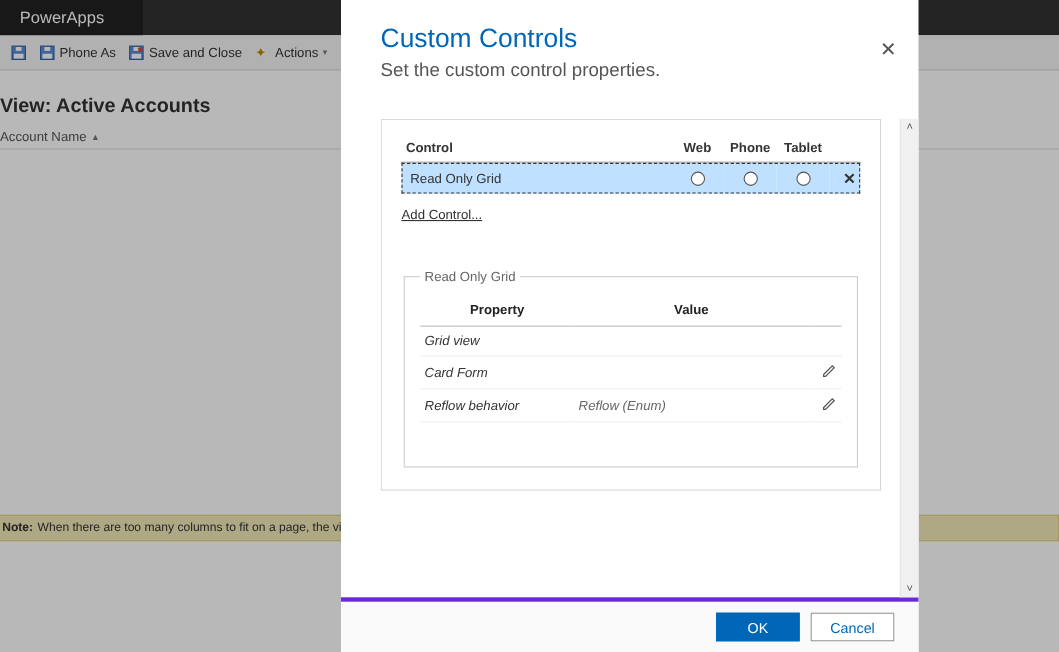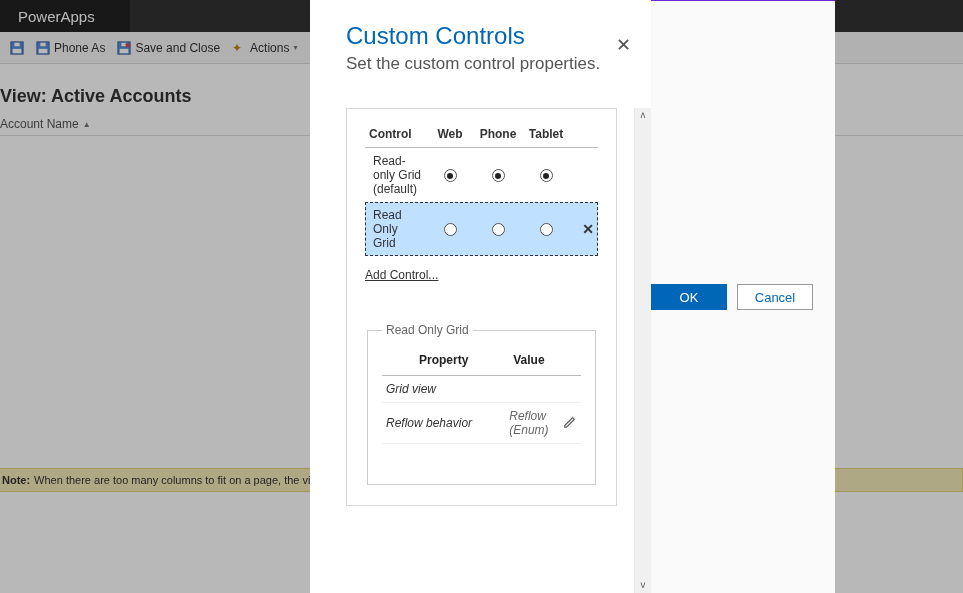--- a/index.html
+++ b/index.html
@@ -19,21 +19,21 @@
   .gridhead span { display: inline-flex; align-items: center; gap: 4px; }
   .tri { font-size: 8px; color: #777; }
 
   .notice { position: absolute; top: 468px; left: 0; right: 0; height: 24px; background: #f2eab8; border: 1px solid #e0d37a; font-size: 11px; color: #333; display: flex; align-items: center; padding-left: 2px; border-left: none; }
   .notice b { font-weight: 600; margin-right: 4px; }
 
   
   .overlay { position: absolute; inset: 0; background: rgba(0,0,0,0.28); }
 
   
-  .dialog { position: absolute; top: 0; left: 310px; width: 525px; height: 593px; background: #fff; display: flex; flex-direction: row; }
+  .dialog { position: absolute; top: 0; left: 310px; width: 525px; height: 593px; background: #fff; display: flex; flex-direction: column; }
   .dlg-body { flex: 1; position: relative; }
   .dlg-head { padding: 22px 36px 0 36px; }
   .dlg-title { font-size: 24px; color: #0067b8; font-weight: 400; }
   .dlg-sub { font-size: 17px; color: #555; margin-top: 4px; }
   .dlg-close { position: absolute; top: 34px; right: 20px; font-size: 18px; color: #555; cursor: pointer; }
 
   .scrollarea { position: absolute; top: 108px; left: 36px; right: 16px; bottom: 0; overflow: hidden; }
   .scrollbar { position: absolute; top: 108px; right: 0; width: 17px; bottom: 0; background: #f0f0f0; border-left: 1px solid #e5e5e5; display: flex; flex-direction: column; justify-content: space-between; align-items: center; }
   .scrollbar .arrow { font-size: 10px; color: #555; padding: 2px 0; cursor: pointer; }
 
@@ -54,21 +54,21 @@
   fieldset.props { border: 1px solid #ccc; margin-top: 40px; padding: 10px 14px 40px 14px; }
   fieldset.props legend { font-size: 12px; color: #666; padding: 0 4px; }
   .ptable { width: 100%; border-collapse: collapse; font-size: 12px; }
   .ptable th { text-align: center; font-weight: 700; padding: 6px 4px 8px 4px; border-bottom: 1px solid #bbb; color: #222; }
   .ptable td { padding: 6px 4px; border-bottom: 1px solid #eee; color: #333; font-style: italic; }
   .ptable td.val { color: #666; }
   .pencil { width: 14px; height: 14px; display: inline-block; cursor: pointer; }
   .pencil svg { width: 14px; height: 14px; stroke: #555; fill: none; }
   .ptable td.editcell { text-align: right; width: 30px; }
 
-  .dlg-foot { flex: 0 0 50px; border-top: 1px solid #6d28d9; background: #fafafa; display: flex; justify-content: flex-end; align-items: center; gap: 10px; padding-right: 22px; }
+  .dlg-foot { flex: 0 0 50px; border-top: 4px solid #6d28d9; background: #fafafa; display: flex; justify-content: flex-end; align-items: center; gap: 10px; padding-right: 22px; }
   .btn { min-width: 76px; height: 26px; font-size: 13px; border: 1px solid #999; background: #fff; color: #0067b8; cursor: pointer; }
   .btn.primary { background: #0067b8; border-color: #0067b8; color: #fff; }
 </style>
 </head>
 <body>
 
 <div class="topbar">
   <div class="brandcell">PowerApps</div>
 </div>
 
@@ -145,27 +145,20 @@
           <thead>
             <tr>
               <th>Control</th>
               <th class="center">Web</th>
               <th class="center">Phone</th>
               <th class="center">Tablet</th>
               <th style="width:28px"></th>
             </tr>
           </thead>
           <tbody>
-            <tr>
-              <td style="padding-left:8px;">Read-only Grid (default)</td>
-              <td class="center"><span class="radio on"></span></td>
-              <td class="center"><span class="radio on"></span></td>
-              <td class="center"><span class="radio on"></span></td>
-              <td></td>
-            </tr>
             <tr class="ctl-row-sel">
               <td>Read Only Grid</td>
               <td class="center"><span class="radio"></span></td>
               <td class="center"><span class="radio"></span></td>
               <td class="center"><span class="radio"></span></td>
               <td class="row-x"><span>✕</span></td>
             </tr>
           </tbody>
         </table>
         <span class="addlink">Add Control...</span>
@@ -180,20 +173,31 @@
                 <th style="width:30px;"></th>
               </tr>
             </thead>
             <tbody>
               <tr>
                 <td>Grid view</td>
                 <td class="val"></td>
                 <td class="editcell"></td>
               </tr>
               <tr>
+                <td>Card Form</td>
+                <td class="val"></td>
+                <td class="editcell">
+                  <span class="pencil">
+                    <svg viewBox="0 0 16 16">
+                        <path d="M2 14 L4 14 L13 5 L11 3 L2 12 Z M11 3 L13 5" stroke-width="1.3"></path>
+                      </svg>
+                  </span>
+                </td>
+              </tr>
+              <tr>
                 <td>Reflow behavior</td>
                 <td class="val">Reflow (Enum)</td>
                 <td class="editcell">
                   <span class="pencil">
                     <svg viewBox="0 0 16 16">
                         <path d="M2 14 L4 14 L13 5 L11 3 L2 12 Z M11 3 L13 5" stroke-width="1.3"></path>
                       </svg>
                   </span>
                 </td>
               </tr>

